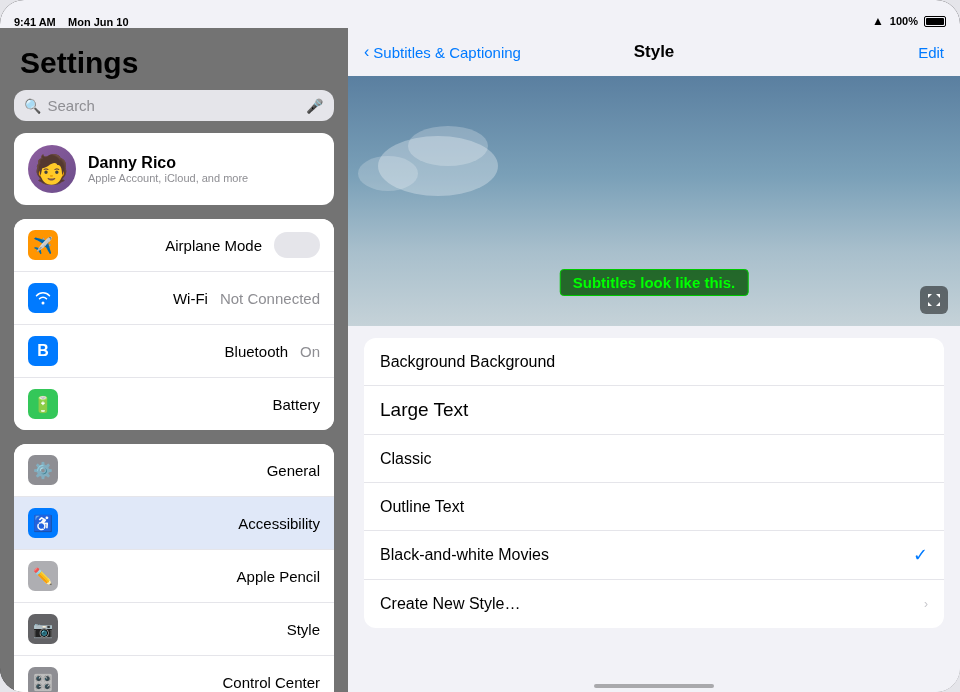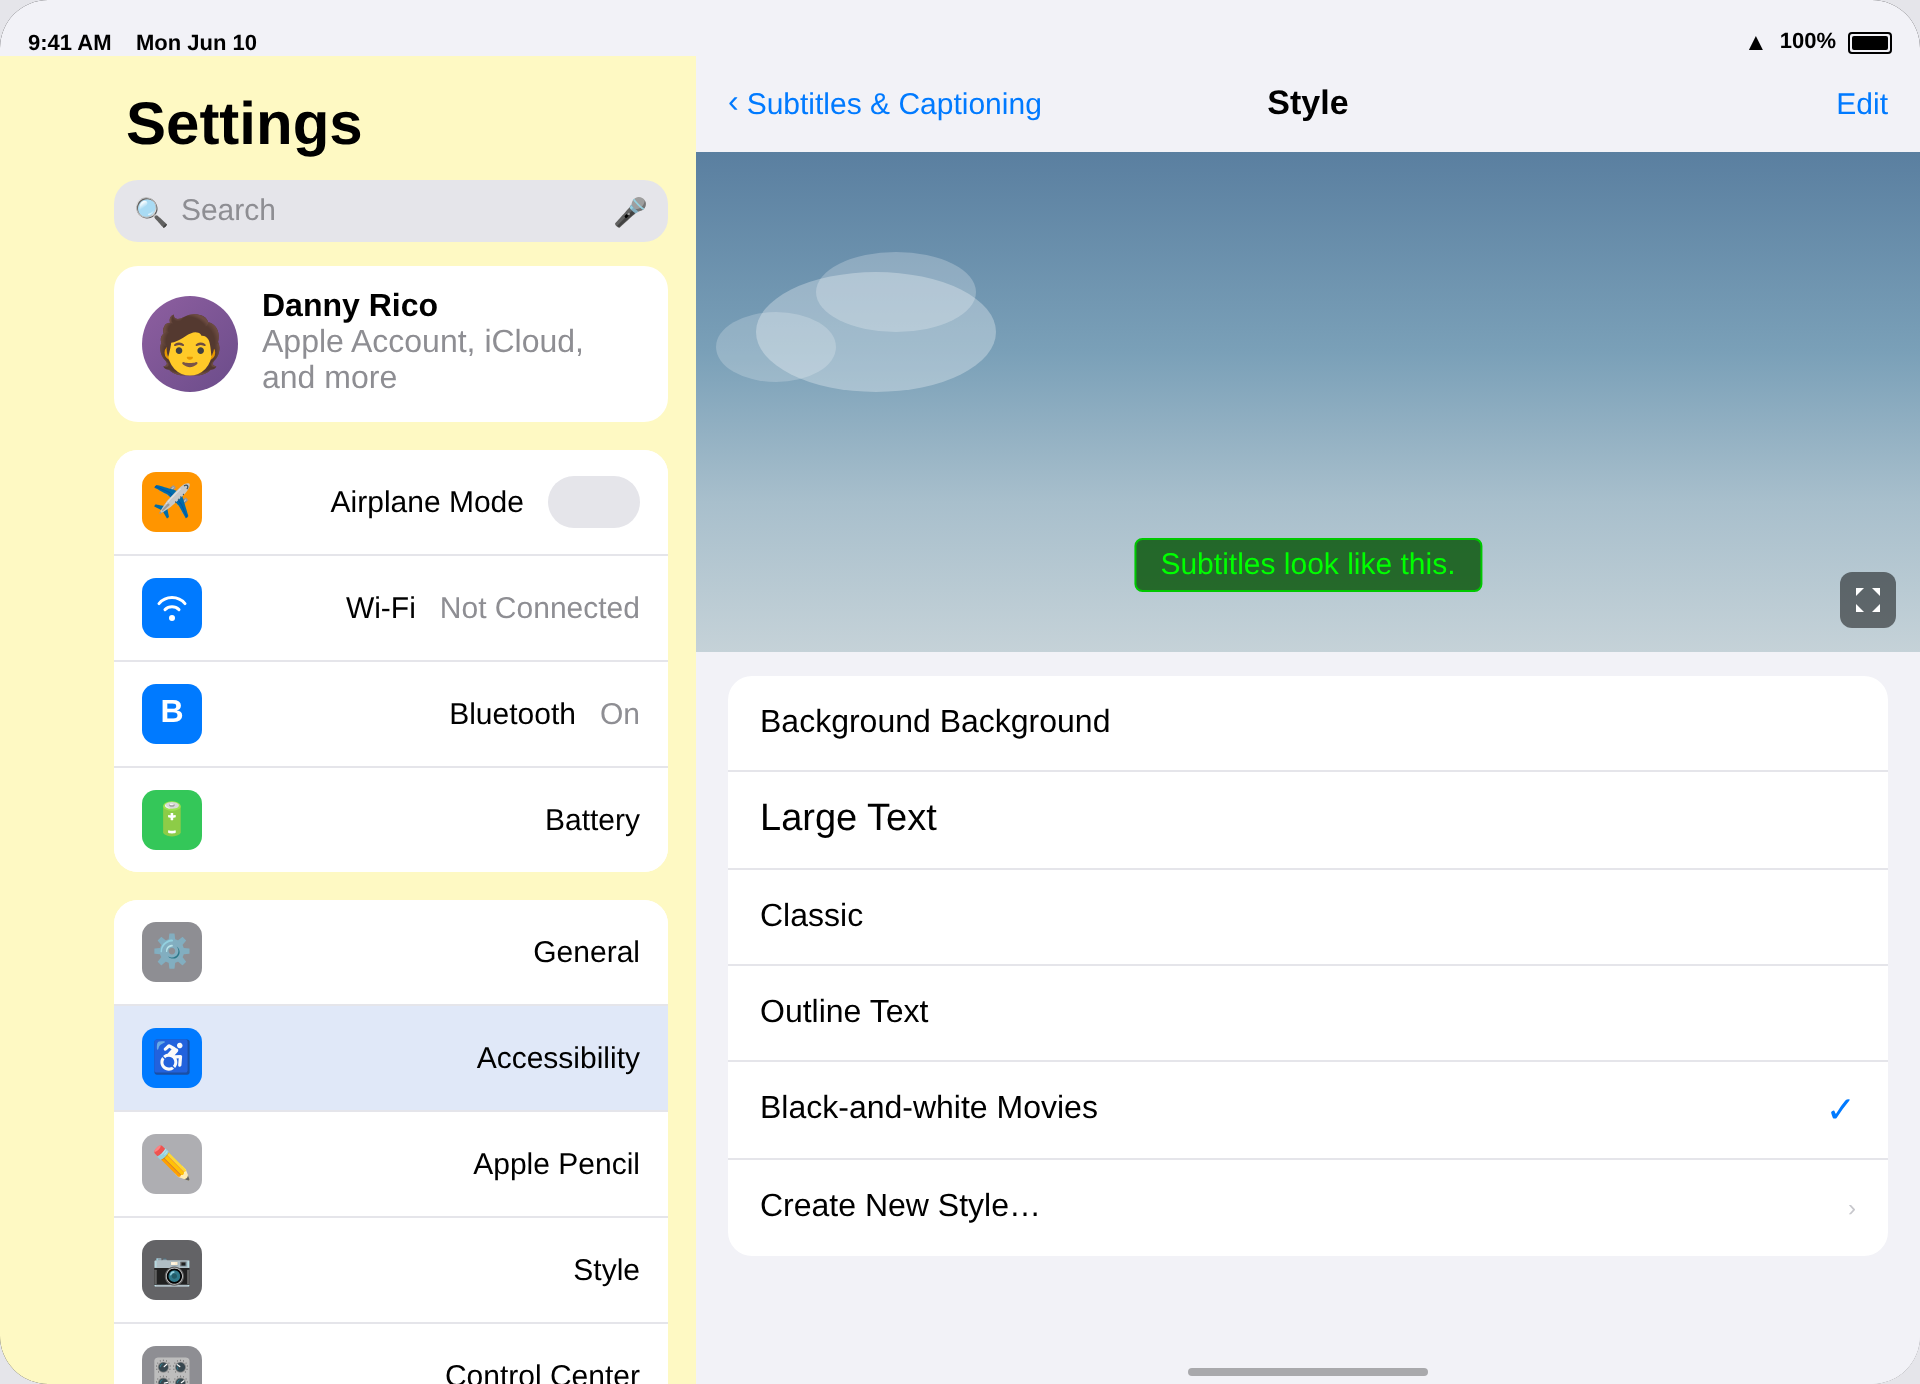--- a/index.html
+++ b/index.html
@@ -59,25 +59,24 @@
       top: 28px;
       left: 0;
       right: 0;
       bottom: 0;
       display: flex;
     }
 
     
     .sidebar {
       width: 348px;
-      background: #fef9c3;
+      background: #737373;
       height: 100%;
       flex-shrink: 0;
       overflow: hidden;
-      padding-left: 43px;
     }
 
     .sidebar-title {
       font-size: 30px;
       font-weight: 700;
       color: #000;
       padding: 18px 20px 10px;
     }
 
     .search-bar {
@@ -126,21 +125,21 @@
     }
     .avatar-emoji {
       font-size: 28px;
     }
     .user-info-name {
       font-size: 16px;
       font-weight: 600;
       color: #000;
     }
     .user-info-sub {
-      font-size: 16px;
+      font-size: 11px;
       color: #8e8e93;
     }
 
     
     .settings-group {
       margin: 0 14px 14px;
       background: #fff;
       border-radius: 12px;
       overflow: hidden;
     }
@@ -263,21 +262,21 @@
       position: absolute;
       bottom: 30px;
       left: 50%;
       transform: translateX(-50%);
       background: rgba(0, 80, 0, 0.8);
       border: 1.5px solid #00c800;
       border-radius: 4px;
       padding: 4px 12px;
       color: #00ff00;
       font-size: 15px;
-      font-weight: 400;
+      font-weight: 700;
       white-space: nowrap;
     }
 
     
     .fullscreen-btn {
       position: absolute;
       bottom: 12px;
       right: 12px;
       width: 28px;
       height: 28px;

